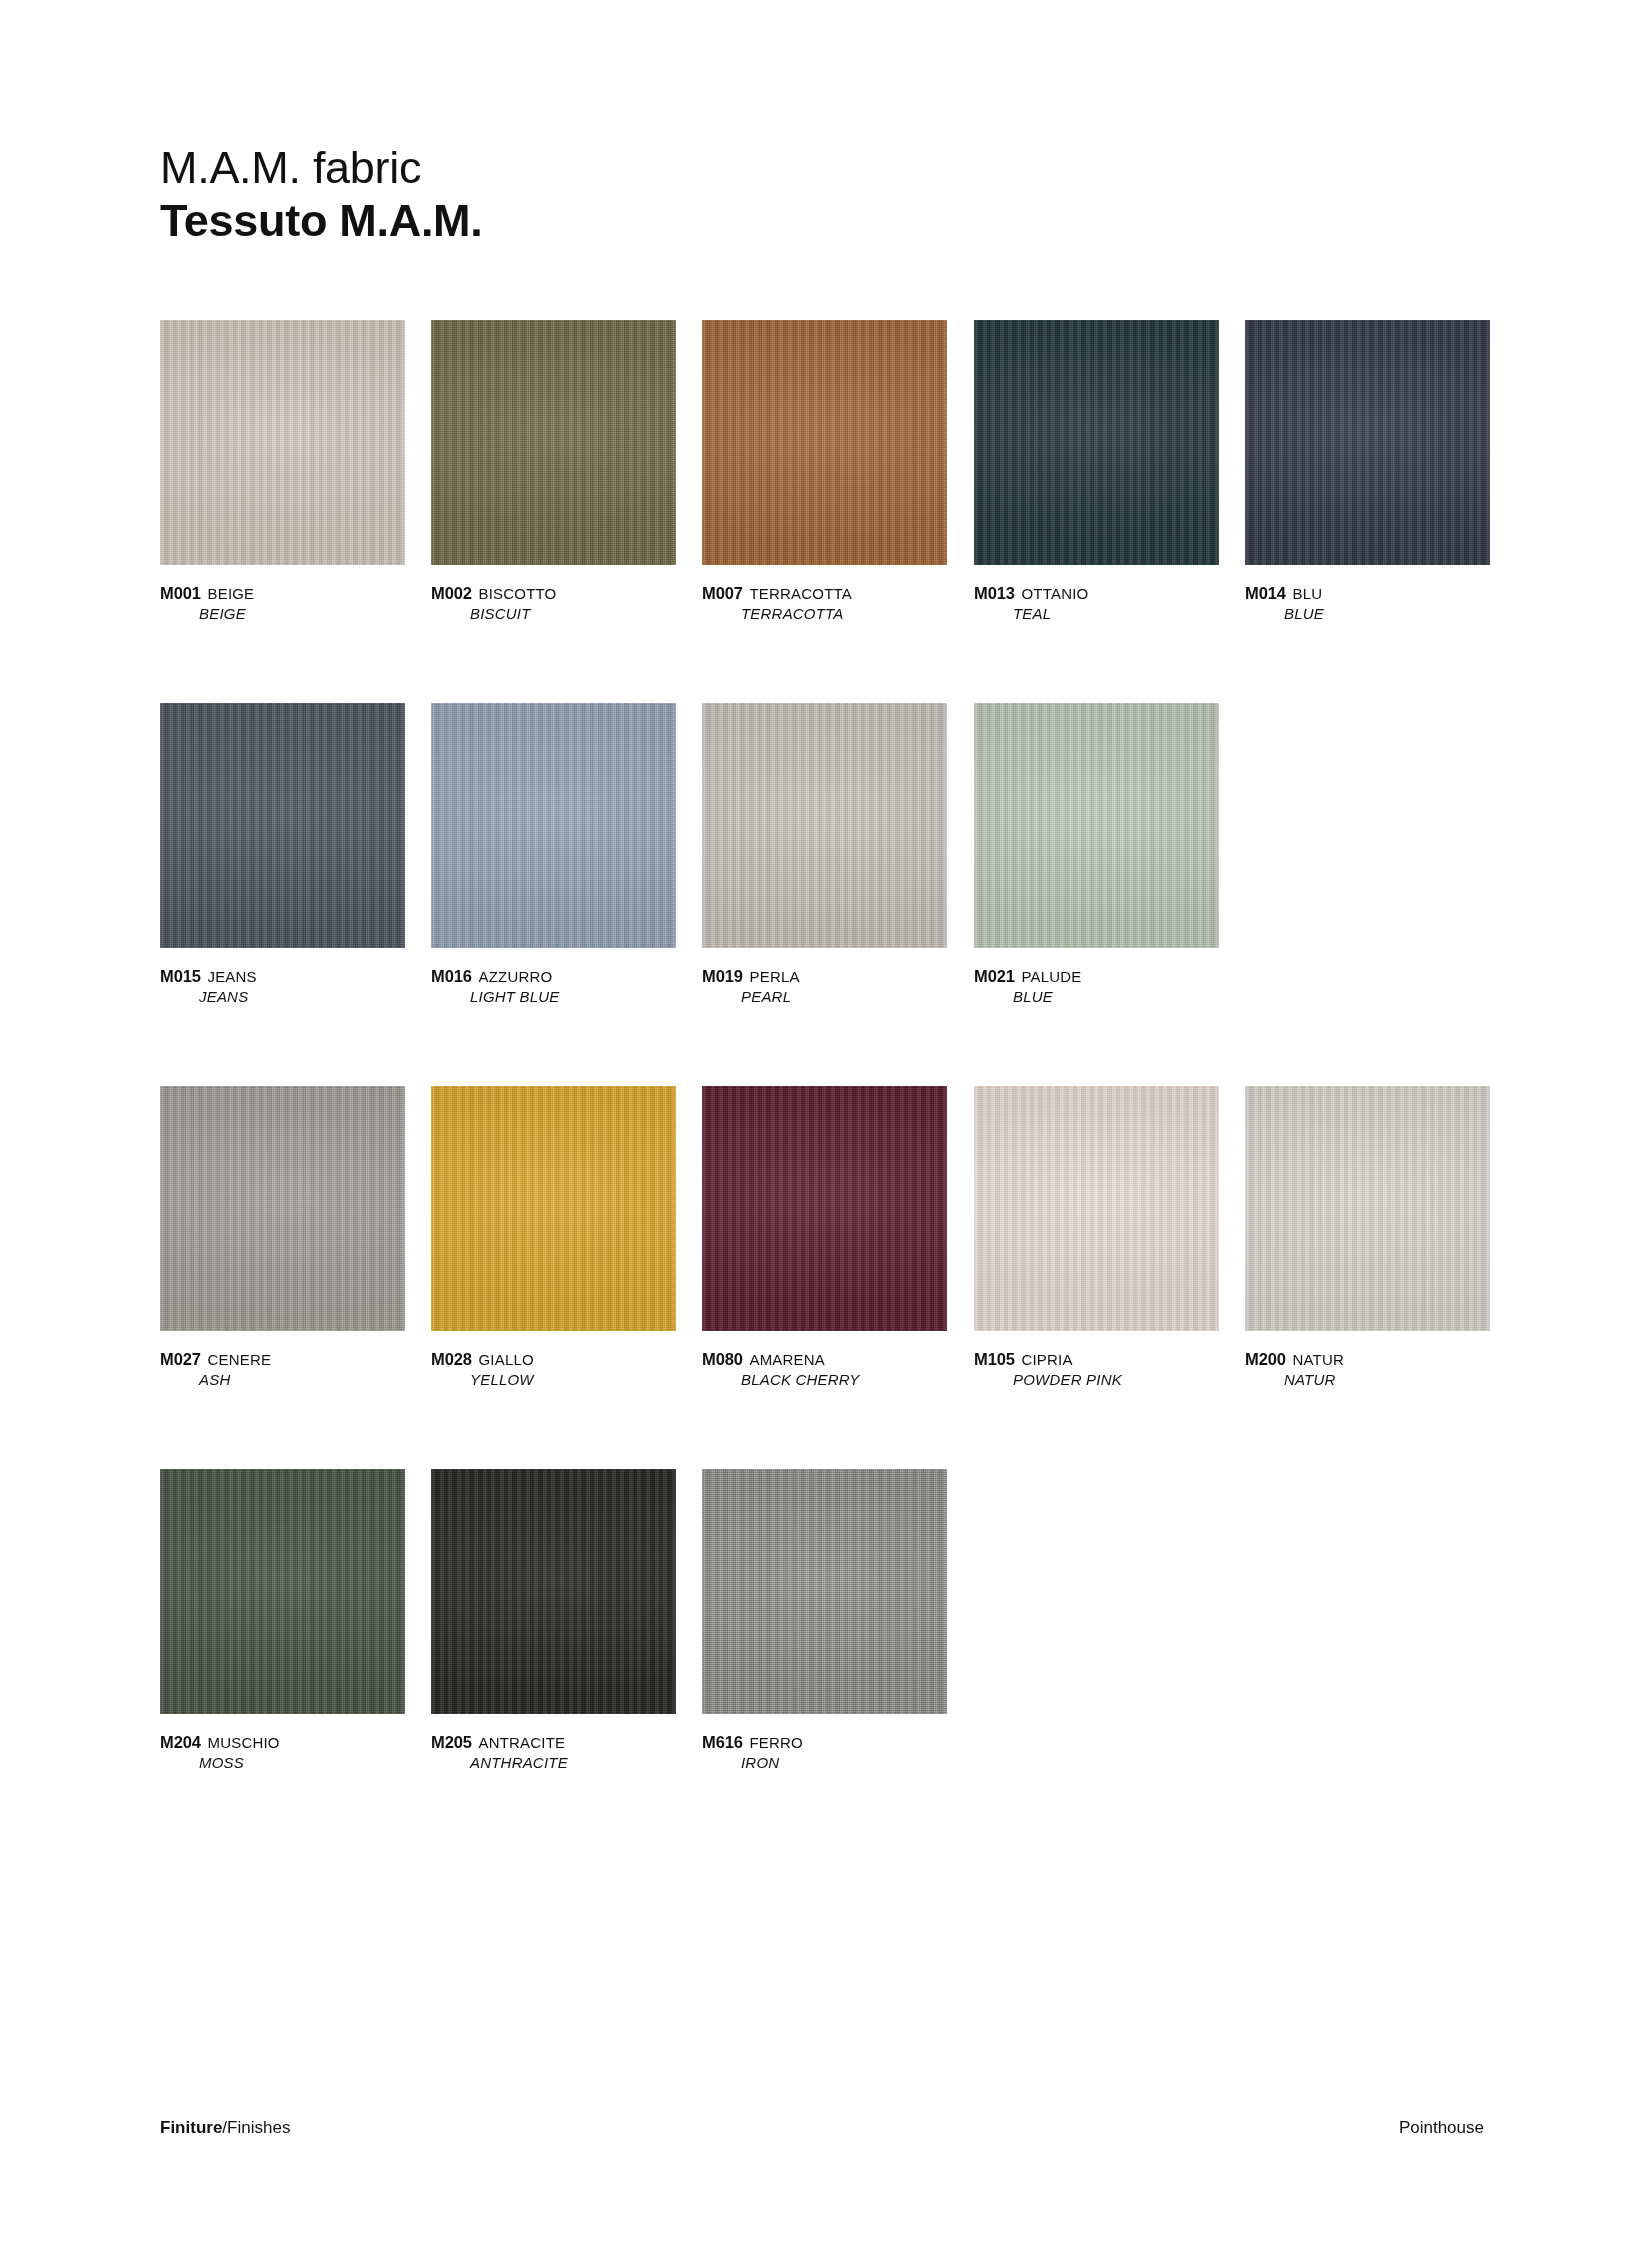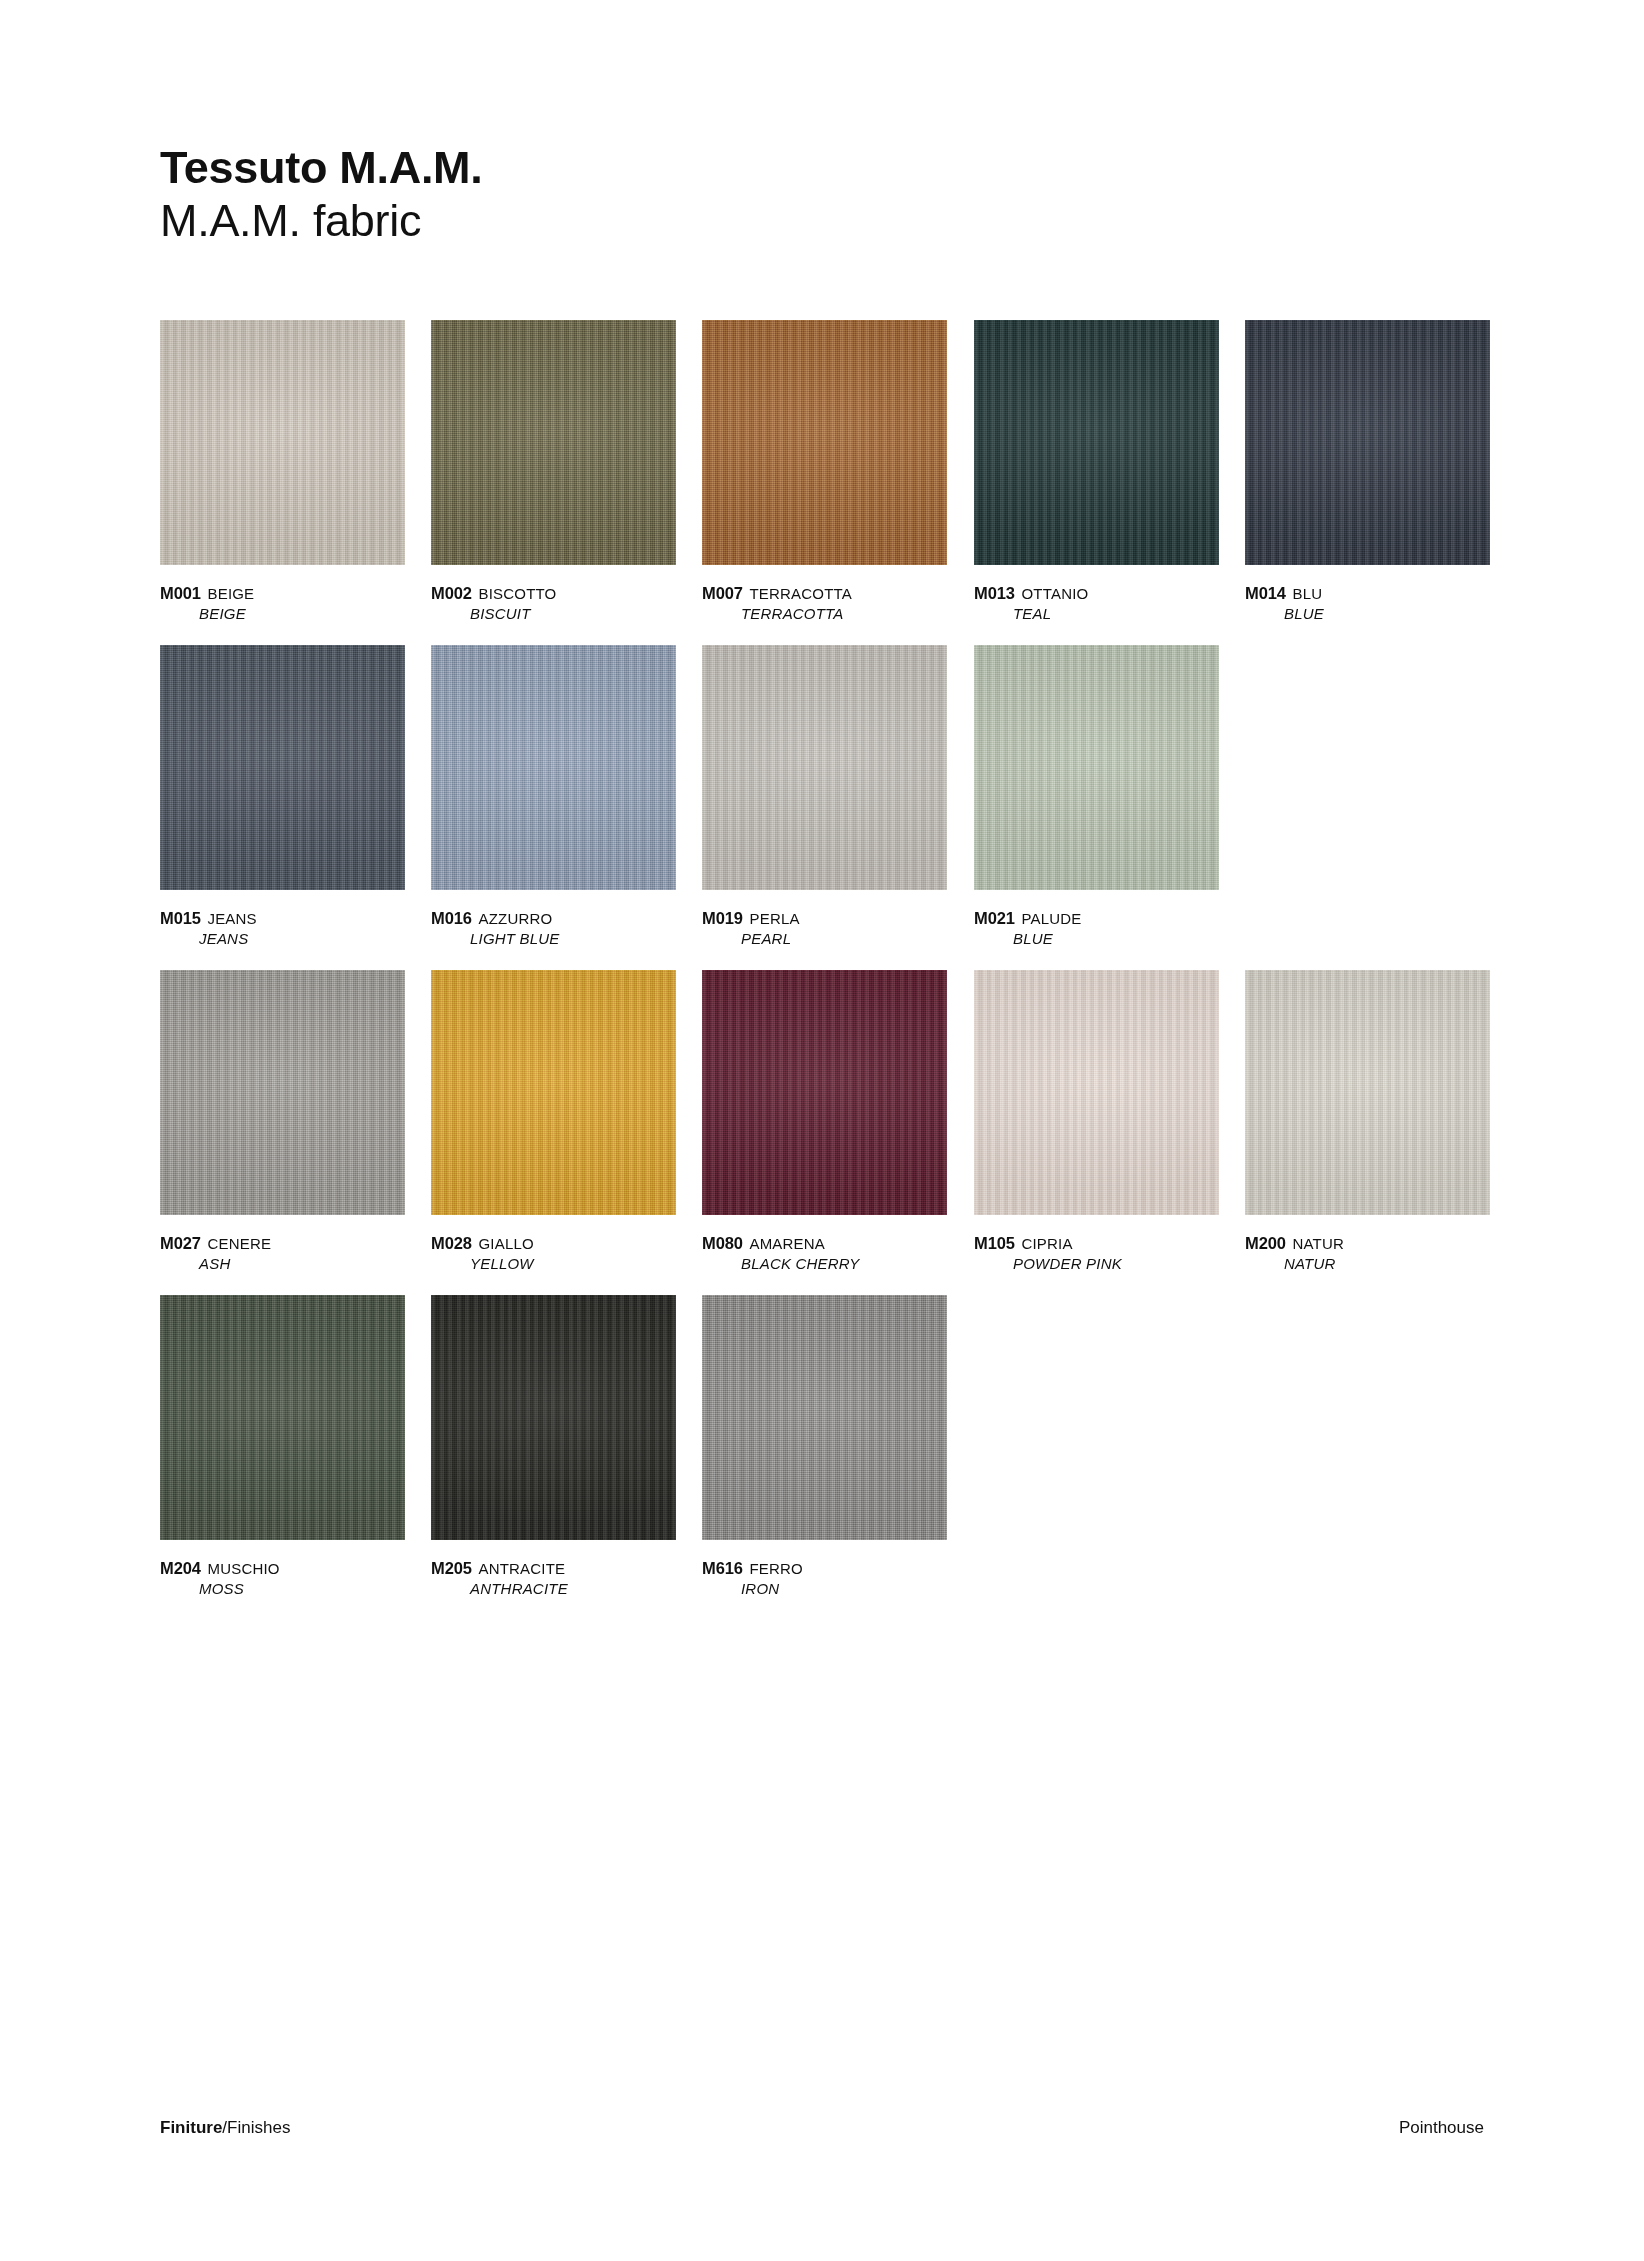--- a/index.html
+++ b/index.html
@@ -41,21 +41,21 @@
 
   
   .grid {
     position: absolute;
     left: 160px;
     top: 320px;
     width: 1330px;
   }
   .row {
     position: relative;
-    height: 325px;
+    height: 383px;
   }
   .cell {
     position: absolute;
     top: 0;
     width: 245px;
   }
   .cell.c0 { left: 0px; }
   .cell.c1 { left: 271px; }
   .cell.c2 { left: 542px; }
   .cell.c3 { left: 814px; }
@@ -146,22 +146,22 @@
   .footer-left .f-sep { font-weight: 400; }
   .footer-left .f-reg { font-weight: 400; }
   .footer-right { font-size: 17px; font-weight: 400; }
 </style>
 </head>
 <body>
 
 <div class="page">
 
   <div class="header">
+    <div class="title-line title-en">M.A.M. fabric</div>
     <div class="title-line title-it">Tessuto M.A.M.</div>
-    <div class="title-line title-en">M.A.M. fabric</div>
   </div>
 
   <div class="grid" id="grid">
       <div class="row">
         <div class="cell c0">
           <div class="swatch" style="background-color: rgb(205, 196, 184);"></div>
           <div class="label">
             <div class="label-top"><span class="code">M001</span><span class="name-it">BEIGE</span></div>
             <div class="name-en">BEIGE</div>
           </div>

